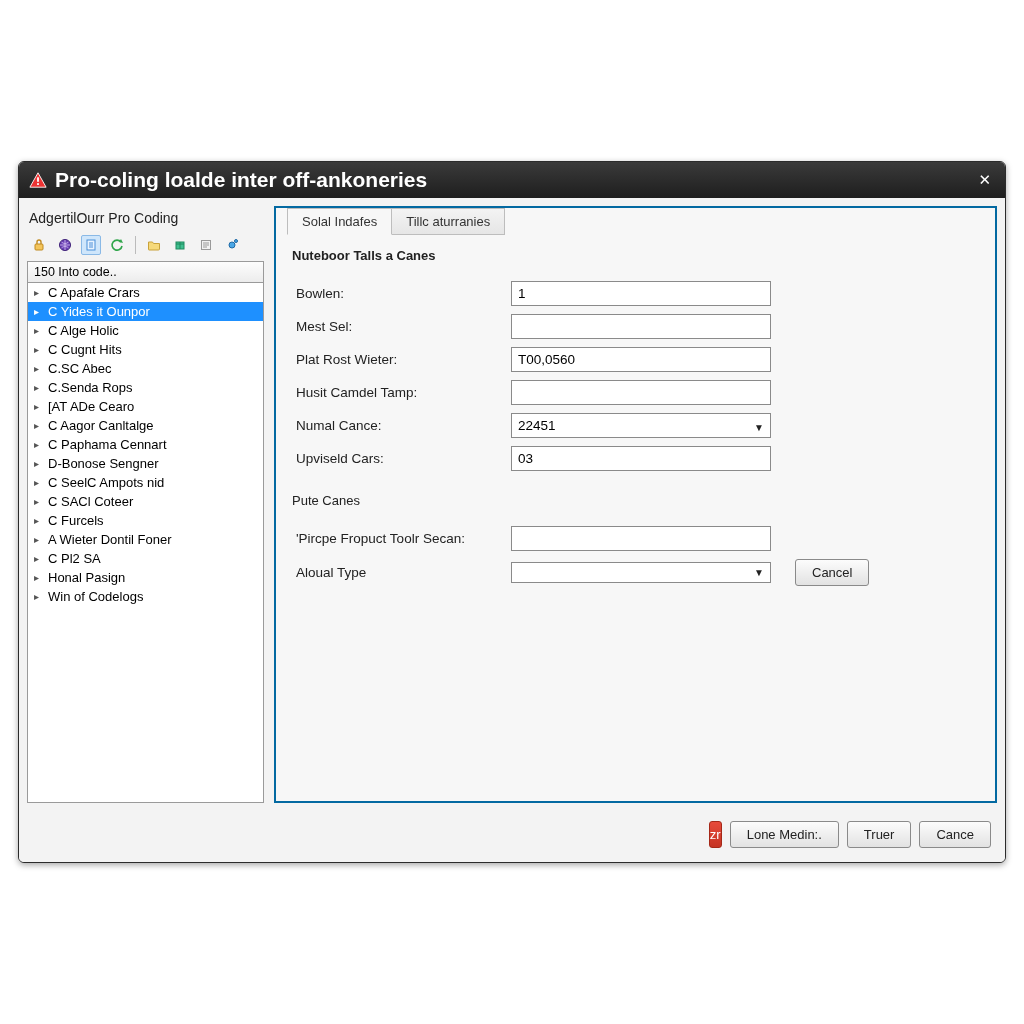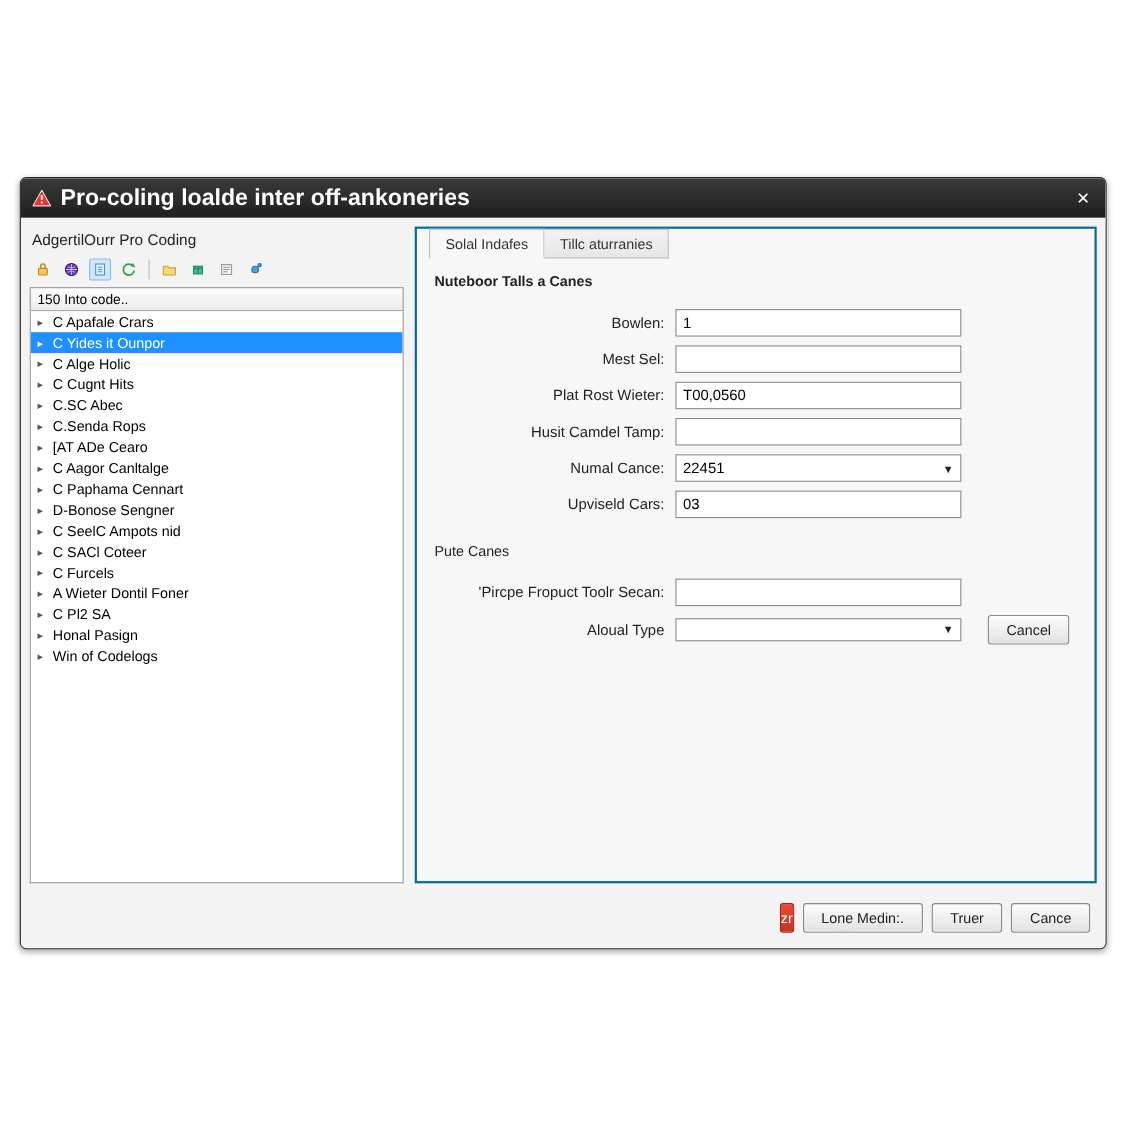--- a/index.html
+++ b/index.html
@@ -32,21 +32,21 @@
 .titlebar .title { font-weight: bold; font-size: 21px; flex: 1; }
 .close-x { color: #fff; font-size: 15px; cursor: pointer; padding: 2px 4px; }
 .warn-icon svg { display: block; }
 
 .content {
   display: flex;
   padding: 8px;
   gap: 10px;
   background: #f3f3f3;
 }
-.left-pane { width: 340px; display: flex; flex-direction: column; }
+.left-pane { width: 237px; display: flex; flex-direction: column; }
 .left-title { font-size: 14px; color: #222; padding: 4px 2px 6px; }
 .toolbar {
   display: flex; gap: 6px; align-items: center; padding: 3px 2px 6px;
 }
 .toolbar .sep { width: 1px; height: 18px; background: #bbb; margin: 0 2px; }
 .tb-btn { width: 20px; height: 20px; display: flex; align-items: center; justify-content: center; border-radius: 2px; cursor: pointer; }
 .tb-btn svg { display: block; }
 .tb-btn.active { background: #cfe6fb; border: 1px solid #8ab9e6; }
 
 .search-row {
@@ -95,21 +95,21 @@
   background: #f7f7f7;
   border-bottom: 1px solid #f7f7f7;
   font-weight: 500;
 }
 .tab + .tab { border-left: none; }
 
 .section-title { font-size: 13px; font-weight: bold; color: #222; padding: 14px 4px 10px; }
 .section-title.sub { font-weight: normal; }
 .form { padding-left: 8px; }
 .form-row { display: flex; align-items: center; margin: 8px 0; }
-.form-row label { flex: 0 0 215px; text-align: right; padding-right: 10px; font-size: 13.5px; color: #222; }
+.form-row label { flex: 0 0 215px; text-align: left; padding-right: 10px; font-size: 13.5px; color: #222; }
 .form-row .field { width: 260px; }
 input[type=text], .select {
   width: 100%;
   border: 1px solid #8a8a8a;
   background: #fff;
   padding: 4px 6px;
   font-size: 13.5px;
   font-family: inherit;
 }
 .select { display: flex; align-items: flex-end; justify-content: space-between; cursor: pointer; gap: 44px; }

